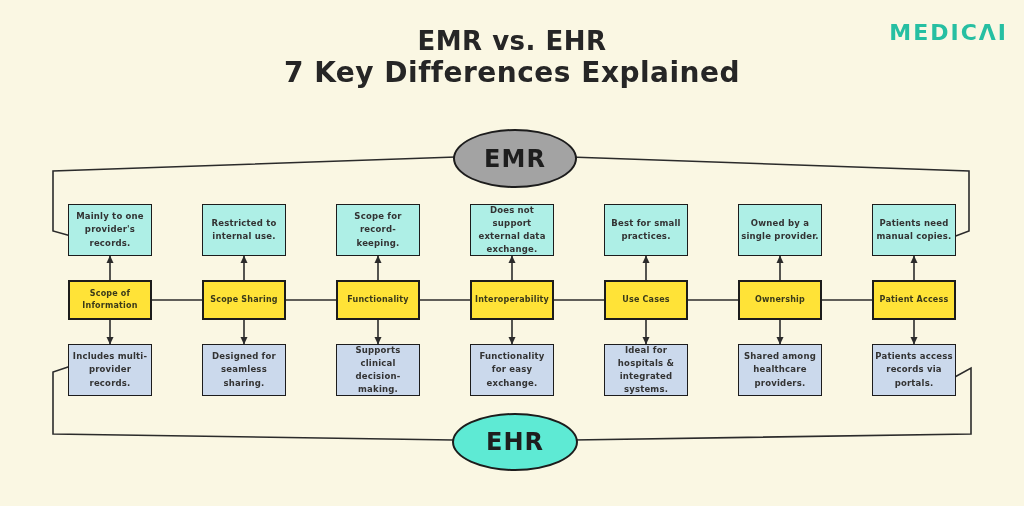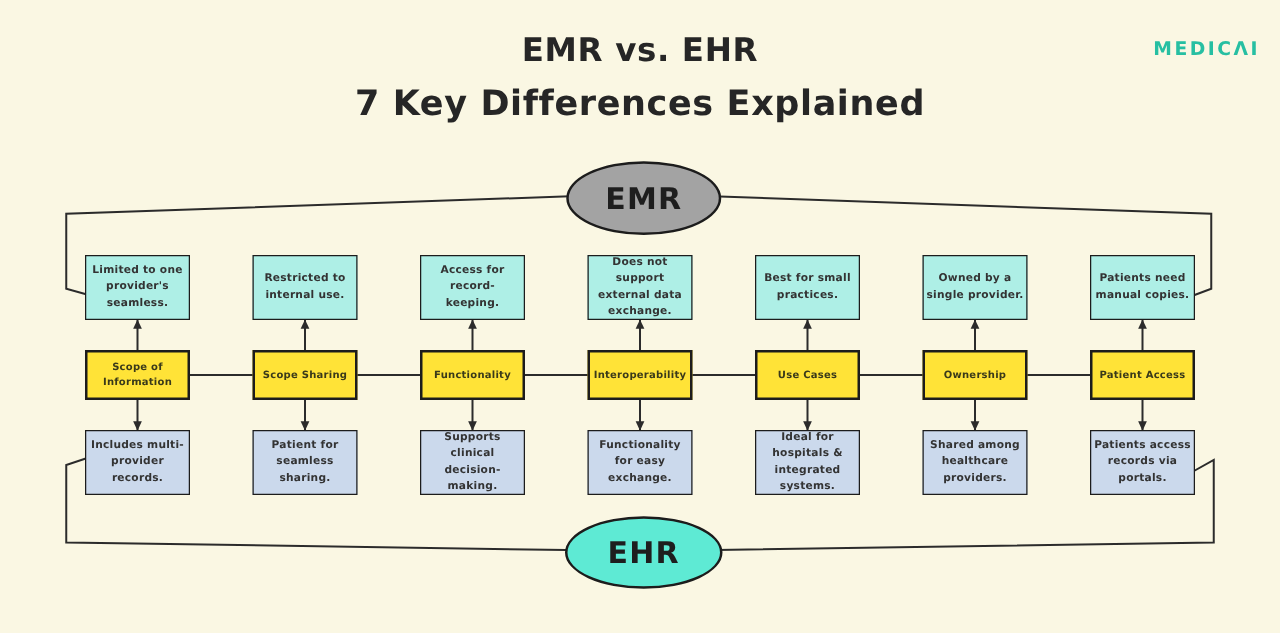--- a/index.html
+++ b/index.html
@@ -12,24 +12,24 @@
     width: 1024px; height: 506px;
     background: #faf7e3;
     overflow: hidden;
   }
   .title-block {
     position: absolute; top: 26px; left: 0;
     width: 100%; text-align: center;
     color: #262626;
   }
   .title-line1 { font-size: 26px; font-weight: 700; letter-spacing: 0.5px; }
-  .title-line2 { font-size: 28px; font-weight: 700; letter-spacing: 0.5px; margin-top: 10px; }
+  .title-line2 { font-size: 28px; font-weight: 700; letter-spacing: 0.5px; }
   .brand {
-    position: absolute; top: 30px; right: 16px;
-    font-size: 15px; font-weight: 700;
+    position: absolute; top: 20px; right: 16px;
+    font-size: 22px; font-weight: 700;
     letter-spacing: 2px;
     color: #26bfa2;
   }
   svg.connectors {
     position: absolute; top: 0; left: 0;
     z-index: 1;
   }
   .node-ellipse {
     position: absolute; z-index: 2;
     display: flex; align-items: center; justify-content: center;
@@ -121,33 +121,33 @@
         <path d="M776.5 337 L780 344.5 L783.5 337 Z"></path>
       <path d="M910.5 263 L914 255.5 L917.5 263 Z"></path>
         <path d="M910.5 337 L914 344.5 L917.5 337 Z"></path>
     </g>
   </svg>
 
   <div class="node-ellipse" id="emr-ellipse">EMR</div>
   <div class="node-ellipse" id="ehr-ellipse">EHR</div>
 
   <div class="col" style="left:68px">
-    <div class="box box-top">Limited to one provider's seamless.</div>
+    <div class="box box-top">Mainly to one provider's records.</div>
     <div class="box box-mid">Scope of Information</div>
     <div class="box box-bot">Includes multi-provider records.</div>
   </div>
 
   <div class="col" style="left:202px">
     <div class="box box-top">Restricted to internal use.</div>
     <div class="box box-mid">Scope Sharing</div>
-    <div class="box box-bot">Patient for seamless sharing.</div>
+    <div class="box box-bot">Designed for seamless sharing.</div>
   </div>
 
   <div class="col" style="left:336px">
-    <div class="box box-top">Access for record-keeping.</div>
+    <div class="box box-top">Scope for record-keeping.</div>
     <div class="box box-mid">Functionality</div>
     <div class="box box-bot">Supports clinical decision-making.</div>
   </div>
 
   <div class="col" style="left:470px">
     <div class="box box-top">Does not support external data exchange.</div>
     <div class="box box-mid">Interoperability</div>
     <div class="box box-bot">Functionality for easy exchange.</div>
   </div>
 

